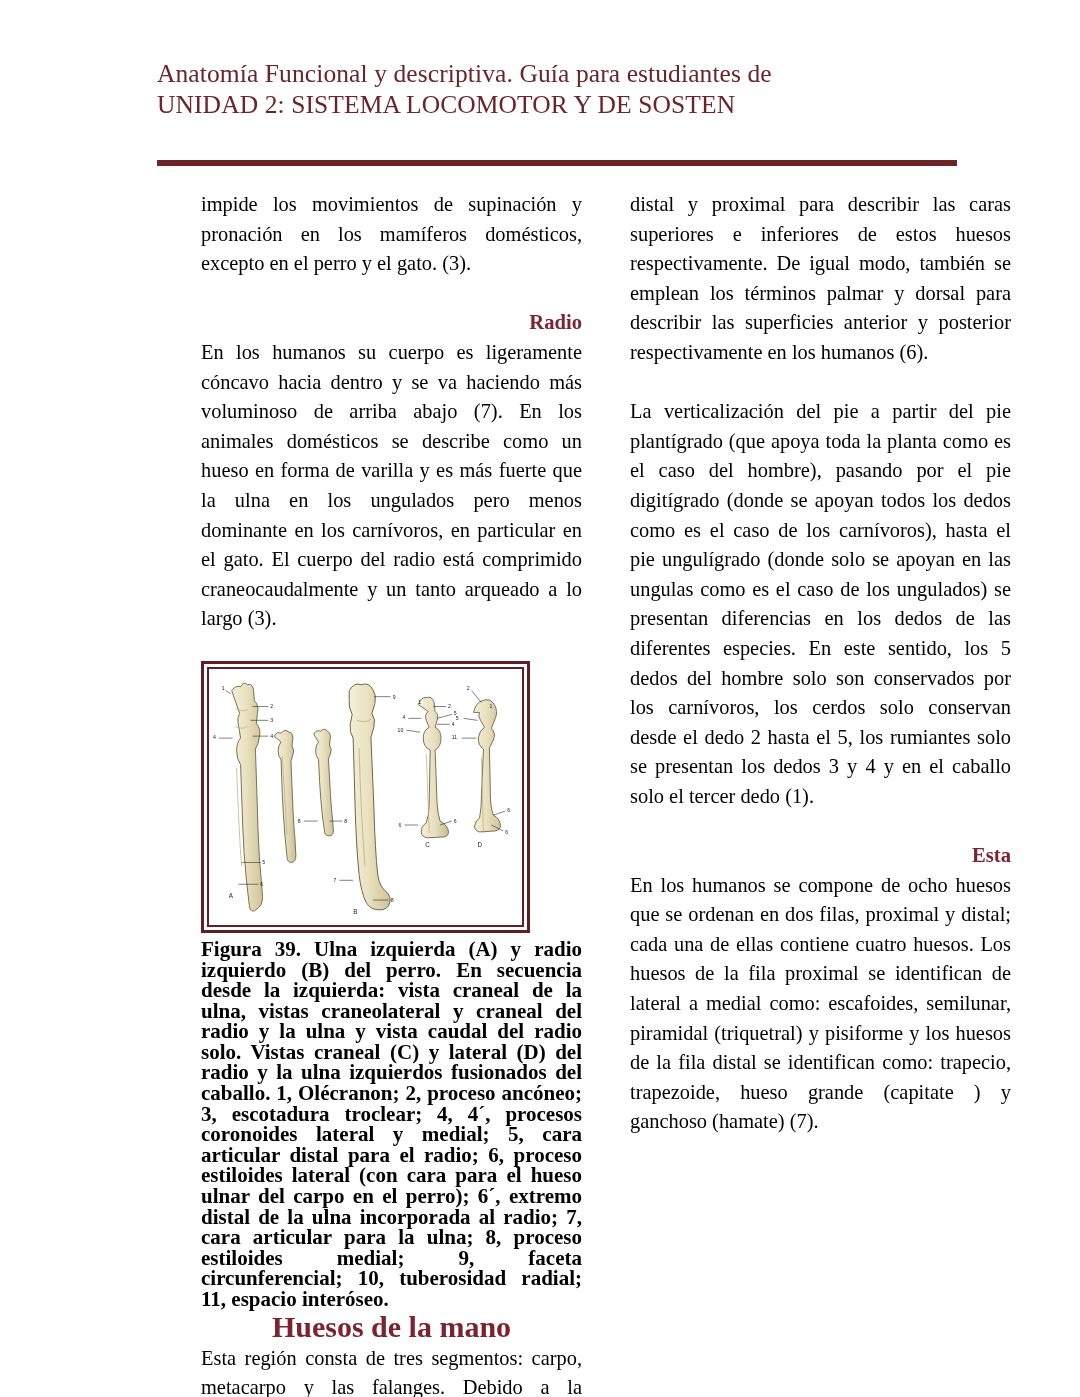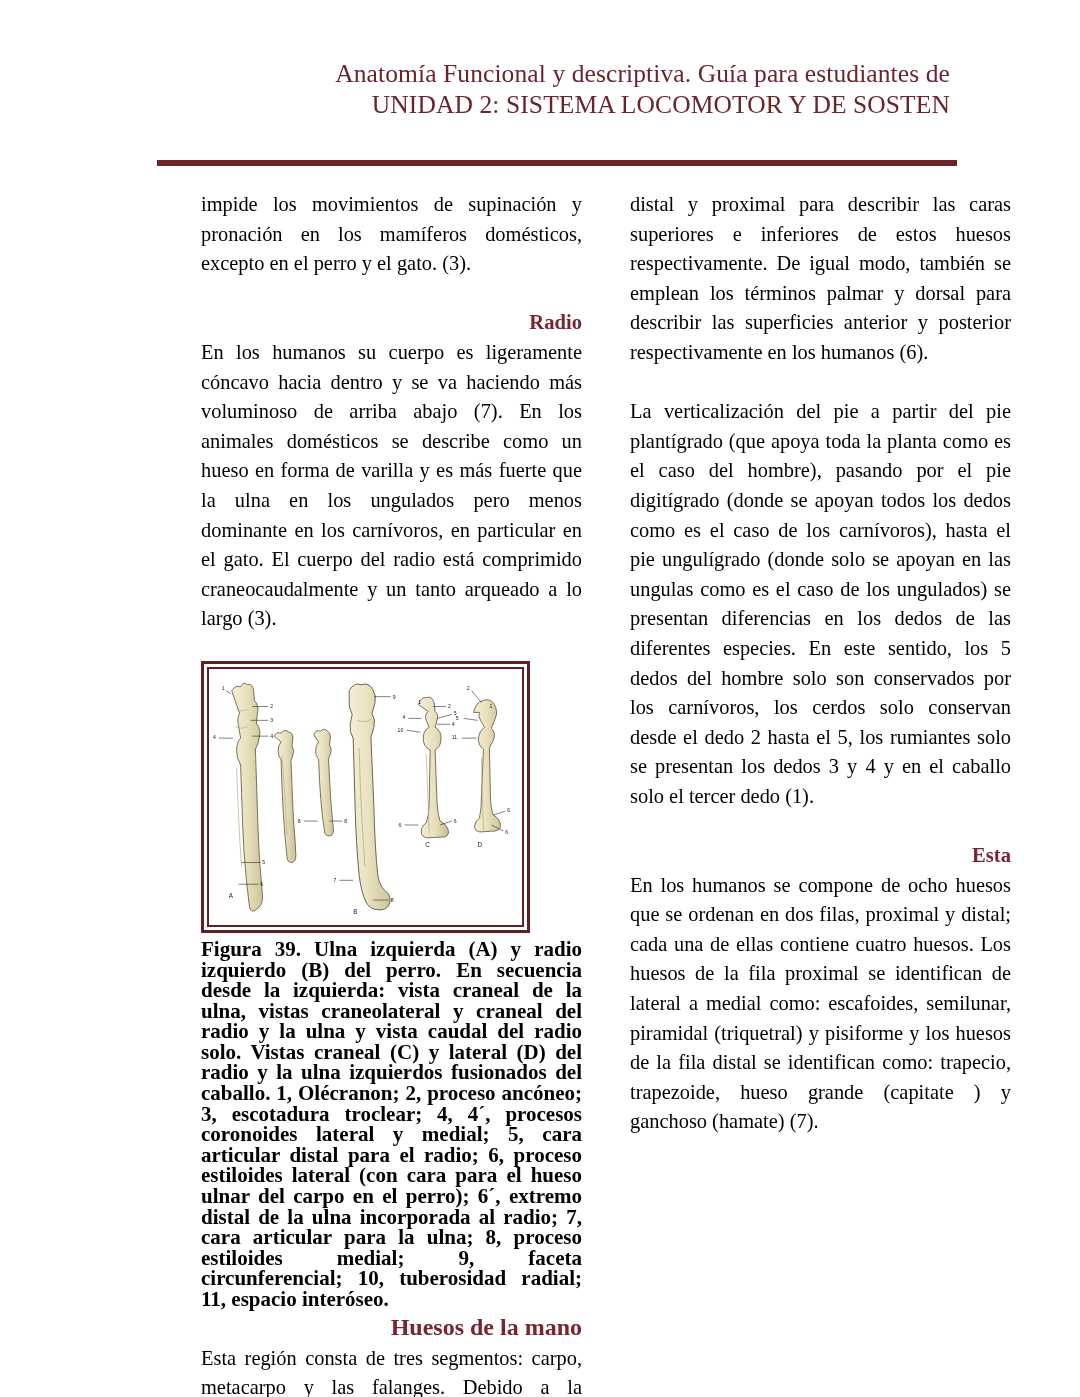--- a/index.html
+++ b/index.html
@@ -12,24 +12,24 @@
     height: 1397px;
     position: relative;
     font-family: "Liberation Serif", "DejaVu Serif", serif;
     color: #000000;
     overflow: hidden;
   }
 
   
   .page-header {
     position: absolute;
-    left: 150px;
+    left: 157px;
     top: 58px;
     width: 800px;
-    text-align: right;
+    text-align: left;
   }
   .header-line {
     color: #6b2428;
     font-size: 25.5px;
     line-height: 31px;
     letter-spacing: 0.1px;
     white-space: nowrap;
   }
   .header-rule {
     position: absolute;
@@ -66,24 +66,24 @@
     font-size: 20.6px;
     line-height: 29.6px;
     font-weight: bold;
     text-align: right;
   }
   h3.section-head.space-above { margin-top: 29.6px; }
 
   h2.big-head {
     margin: 0;
     color: #7b2430;
-    font-size: 24px;
+    font-size: 30px;
     line-height: 34px;
     font-weight: bold;
-    text-align: right;
+    text-align: center;
   }
 
   
   .figure-block { margin-top: 27px; }
 
   .figure-frame {
     box-sizing: border-box;
     width: 329px;
     height: 272px;
     border: 3px solid #5f1f23;

